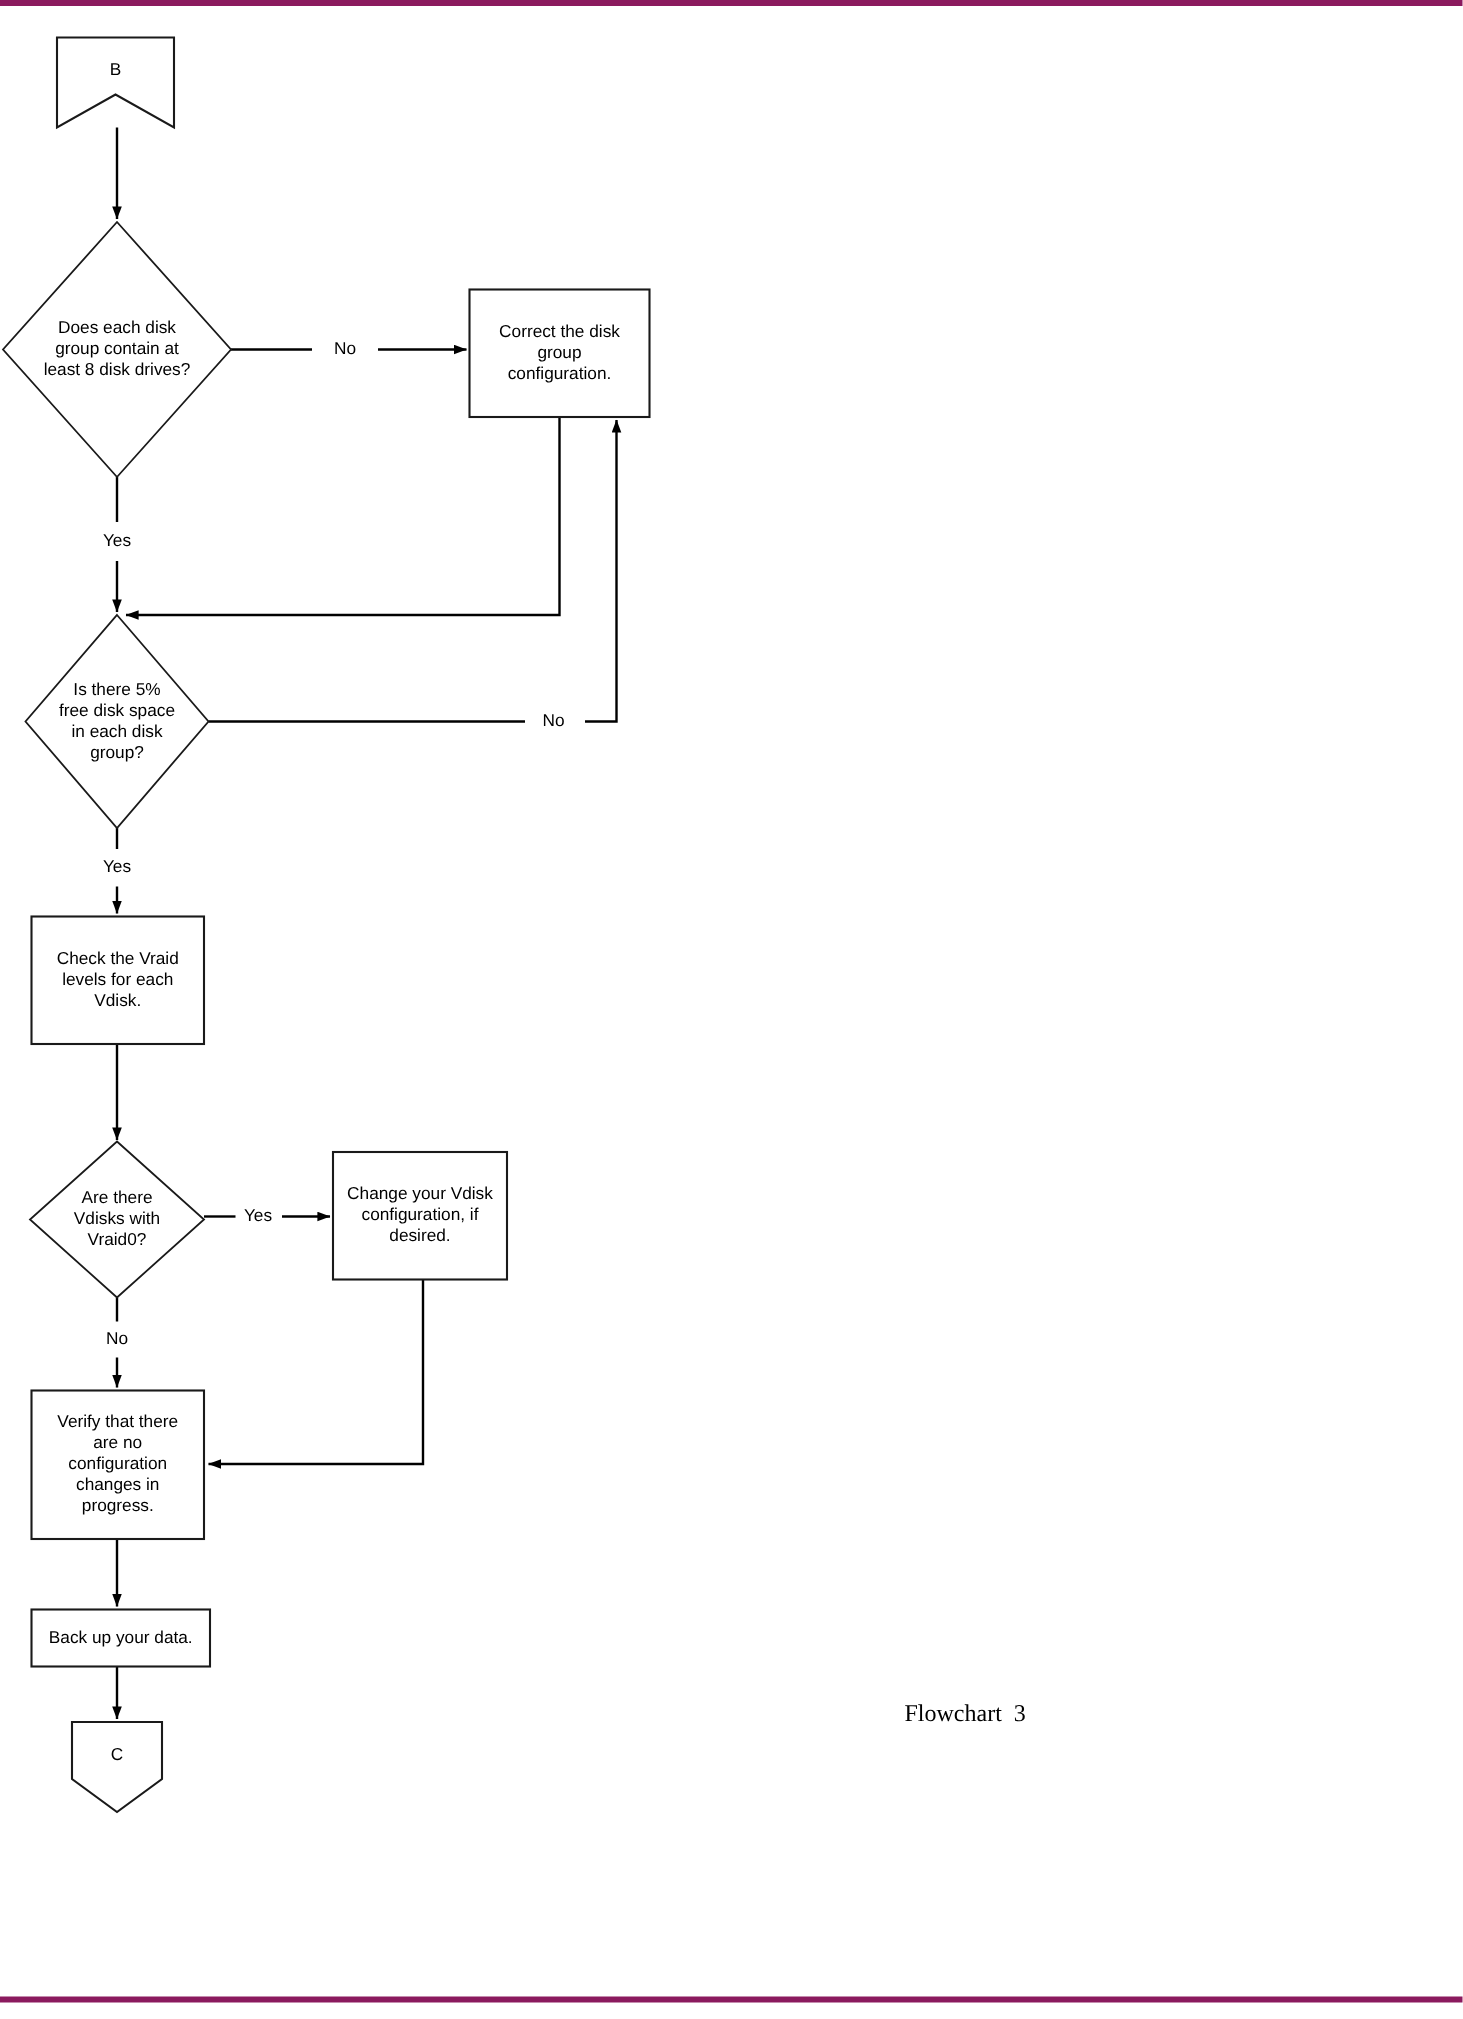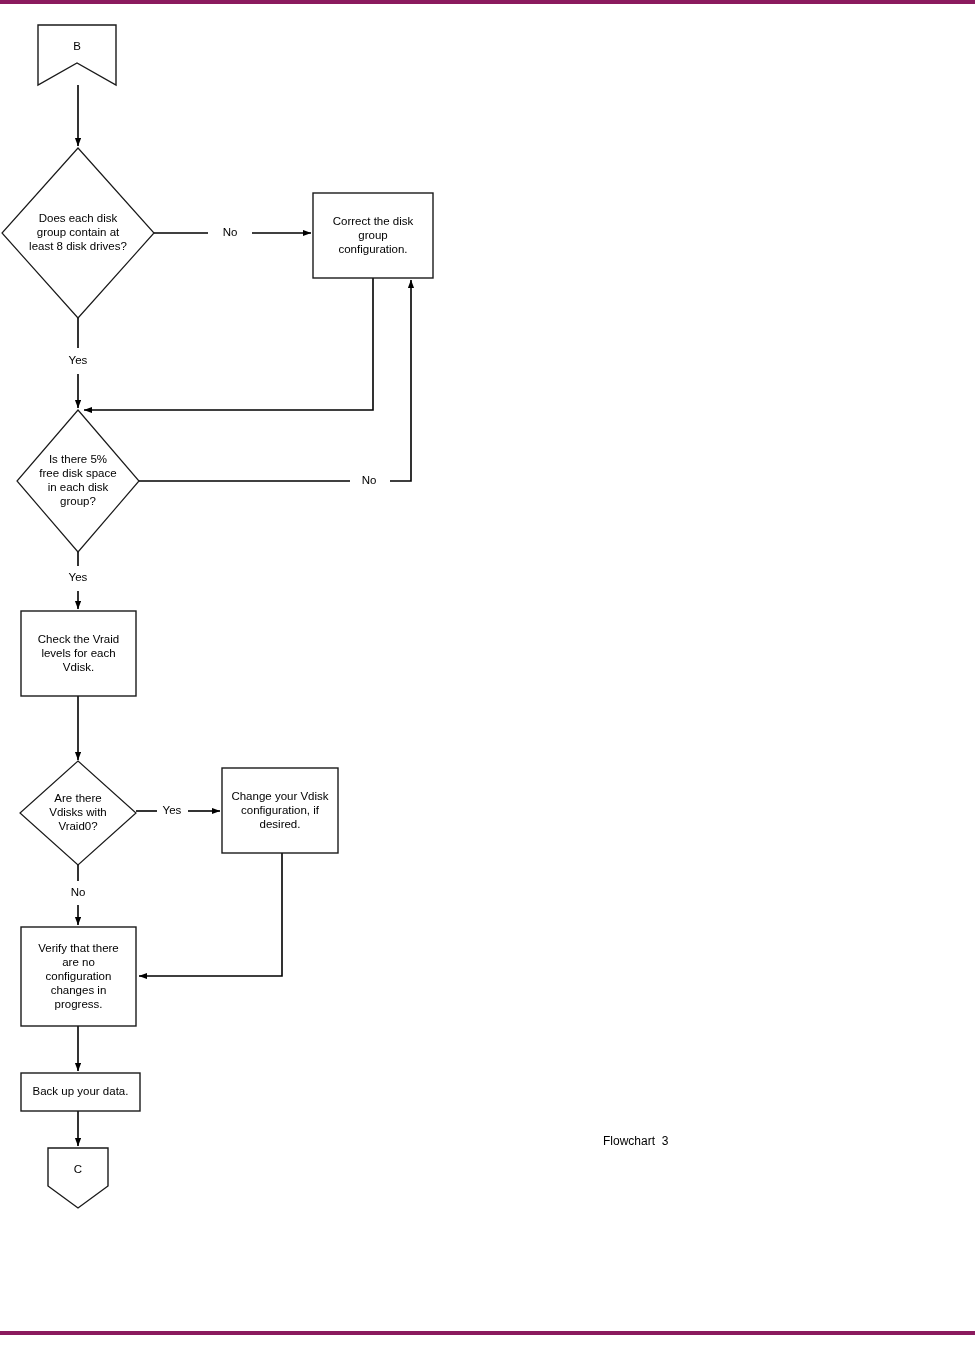--- a/index.html
+++ b/index.html
@@ -70,22 +70,22 @@
   }
   .connector-text {
     font-family: "Liberation Sans", "DejaVu Sans", sans-serif;
     font-size: 11.5px;
     fill: #000000;
     text-anchor: middle;
     dominant-baseline: middle;
   }
   .caption-text {
     position: absolute;
-    font-family: Liberation Sans, sans-serif;
-    font-size: 12px;
+    font-family: Liberation Serif, serif;
+    font-size: 16px;
     color: #000000;
     white-space: pre;
   }
 </style>
 </head>
 <body>
 
 <div id="page">
 
   <div class="rule" id="rule-top" style="background: rgb(139, 26, 94);"></div>

